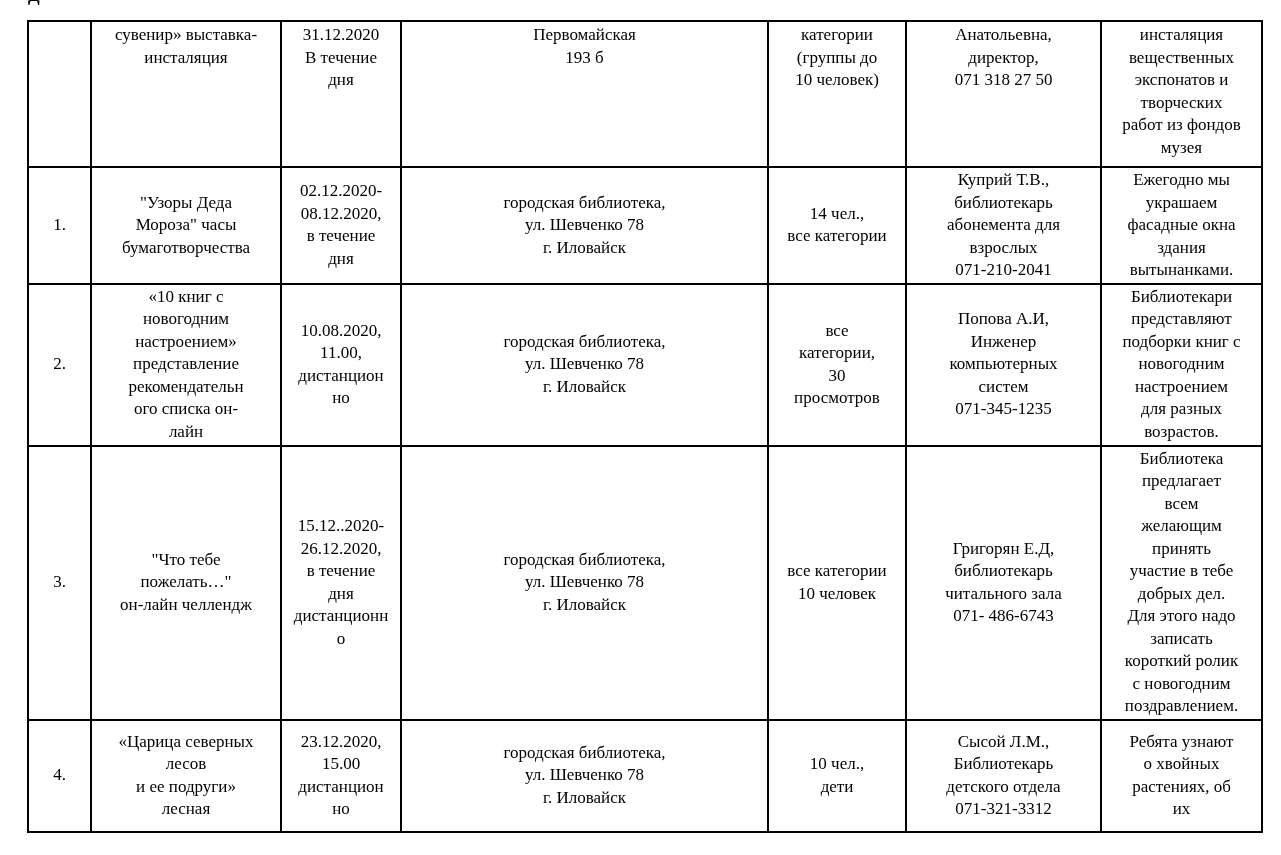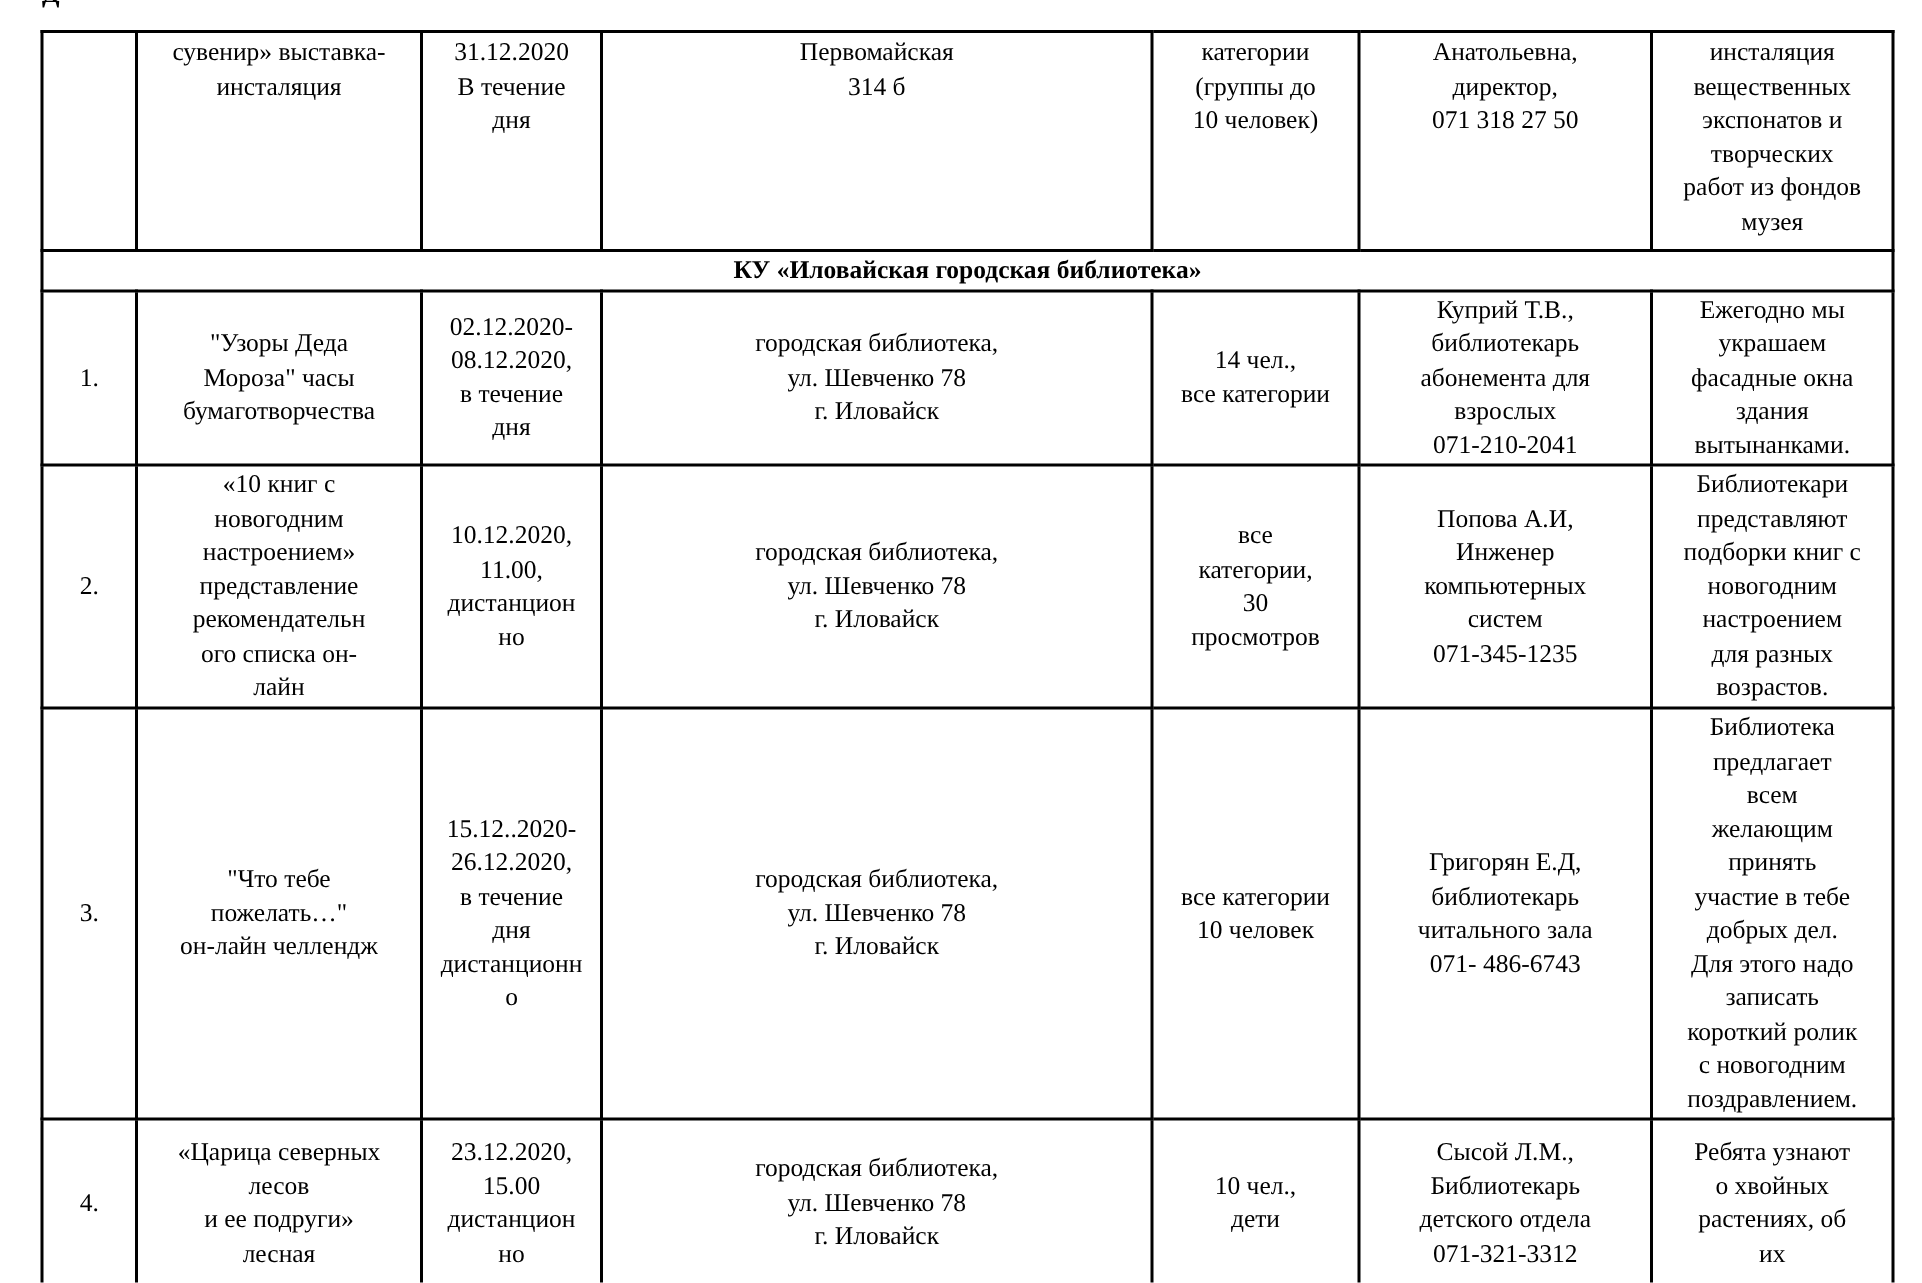--- a/index.html
+++ b/index.html
@@ -61,37 +61,34 @@
     </colgroup>
     <tbody>
       <tr class="r-top" style="height:146px">
         <td></td>
         <td>сувенир» выставка-
 инсталяция</td>
         <td>31.12.2020
 В течение
 дня</td>
         <td>Первомайская
-314 б</td>
+193 б</td>
         <td>категории
 (группы до
 10 человек)</td>
         <td>Анатольевна,
 директор,
 071 318 27 50</td>
         <td>инсталяция
 вещественных
 экспонатов и
 творческих
 работ из фондов
 музея</td>
       </tr>
-      <tr style="height:24px">
-        <td class="sec" colspan="7">КУ «Иловайская городская библиотека»</td>
-      </tr>
       <tr style="height:110px">
         <td>1.</td>
         <td>"Узоры Деда
 Мороза" часы
 бумаготворчества</td>
         <td>02.12.2020-
 08.12.2020,
 в течение
 дня</td>
         <td>городская библиотека,
@@ -112,21 +109,21 @@
       </tr>
       <tr style="height:162px">
         <td>2.</td>
         <td>«10 книг с
 новогодним
 настроением»
 представление
 рекомендательн
 ого списка он-
 лайн</td>
-        <td>10.12.2020,
+        <td>10.08.2020,
 11.00,
 дистанцион
 но</td>
         <td>городская библиотека,
 ул. Шевченко 78
 г. Иловайск</td>
         <td>все
 категории,
 30
 просмотров</td>

